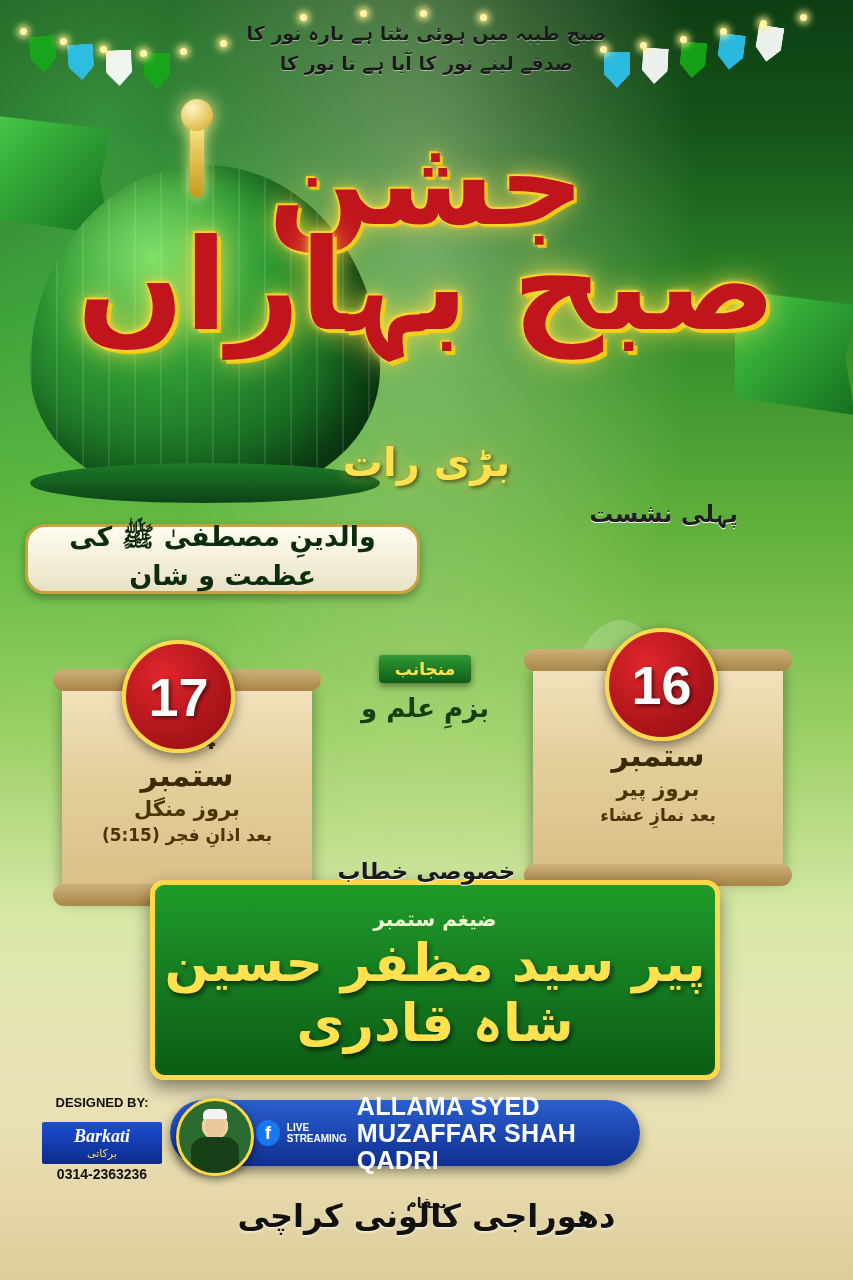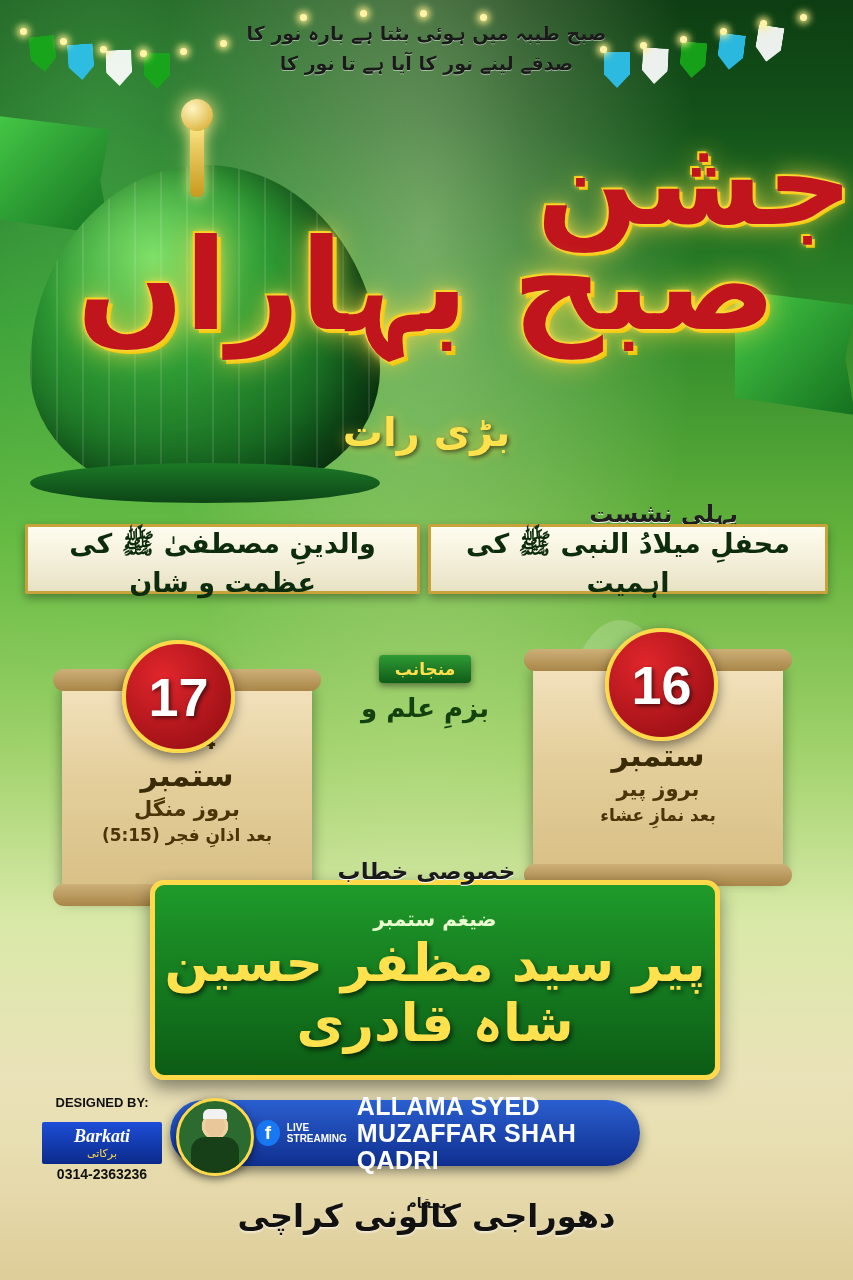--- a/index.html
+++ b/index.html
@@ -42,41 +42,40 @@
   
   .title-main{position:absolute;top:120px;left:0;width:853px;text-align:center;z-index:7;}
   .title-main .t1{
     font-size:120px;line-height:125px;font-weight:bold;
     color:#c0151c;
     text-shadow:
       0 0 2px #ffe55a, 0 0 6px #ffe55a,
       3px 3px 0 #f3c400, -2px -2px 0 #f3c400,
       0 0 26px rgba(255,220,70,.9);
     letter-spacing:-2px;
-    text-align:right;
   }
   .title-main .t2{
     margin-top:-24px;
     font-size:126px;line-height:130px;font-weight:bold;
     color:#c0151c;
     text-shadow:
       0 0 2px #ffe55a, 0 0 8px #ffe55a,
       4px 4px 0 #f3c400, -2px -2px 0 #f3c400,
       0 0 30px rgba(255,220,70,.95);
   }
-  .subtitle{position:absolute;top:409px;left:0;width:853px;text-align:center;z-index:7;
+  .subtitle{position:absolute;top:439px;left:0;width:853px;text-align:center;z-index:7;
     font-size:40px;font-weight:bold;color:#ffe14d;
     text-shadow:2px 2px 4px rgba(0,0,0,.55), 0 0 14px rgba(255,210,60,.7);}
   
   .sessions{position:absolute;top:500px;left:0;width:853px;height:120px;z-index:8;}
   .sess-label{position:absolute;font-size:24px;font-weight:bold;color:#1f1f1f;text-shadow:0 1px 0 #fff;}
-  .sess-box{position:absolute;top:24px;height:70px;border-radius:2px;
+  .sess-box{position:absolute;top:24px;height:70px;border-radius:20px;
     background:linear-gradient(180deg,#fffdf0,#e8e2c4);
     border:3px solid #c8a23a;box-shadow:0 4px 10px rgba(0,0,0,.35);
-    display:flex;align-items:flex-start;justify-content:center;text-align:center;padding:0 12px;box-sizing:border-box;}
+    display:flex;align-items:flex-end;justify-content:center;text-align:center;padding:0 12px;box-sizing:border-box;}
   .sess-box span{font-size:27px;font-weight:bold;color:#0d2c0d;}
   
   .scroll{position:absolute;width:250px;height:215px;
     background:linear-gradient(180deg,#f3e3bf 0%,#e4cf9c 45%,#d8bf85 100%);
     border-radius:8px;box-shadow:0 6px 14px rgba(0,0,0,.4);}
   .scroll:before,.scroll:after{content:"";position:absolute;left:-9px;right:-9px;height:22px;
     background:linear-gradient(180deg,#cdb078,#a98648);border-radius:11px;}
   .scroll:before{top:-11px;} .scroll:after{bottom:-11px;}
   .scroll-txt{position:absolute;inset:16px;display:flex;flex-direction:column;align-items:center;justify-content:center;gap:4px;}
   .scroll-txt .big{font-size:30px;font-weight:bold;color:#3a2a06;}
@@ -184,23 +183,20 @@
 
   <div class="title-main ur">
     <div class="t1">جشن</div>
     <div class="t2">صبح بہاراں</div>
   </div>
 
   <div class="subtitle ur">بڑی رات</div>
 
   <div class="sessions">
     <div class="sess-label ur" style="right:115px;top:0px;">پہلی نشست</div>
-    <div class="sess-box" style="right:25px;width:400px;">
-      <span class="ur">محفلِ میلادُ النبی ﷺ کی اہمیت</span>
-    </div>
     <div class="sess-box" style="left:25px;width:395px;">
       <span class="ur">والدینِ مصطفیٰ ﷺ کی عظمت و شان</span>
     </div>
   </div>
 
   <div class="scroll" style="right:70px;top:660px;">
     <div class="scroll-txt ur">
       <div class="mid">2024</div>
       <div class="big">ستمبر</div>
       <div class="mid">بروز پیر</div>

